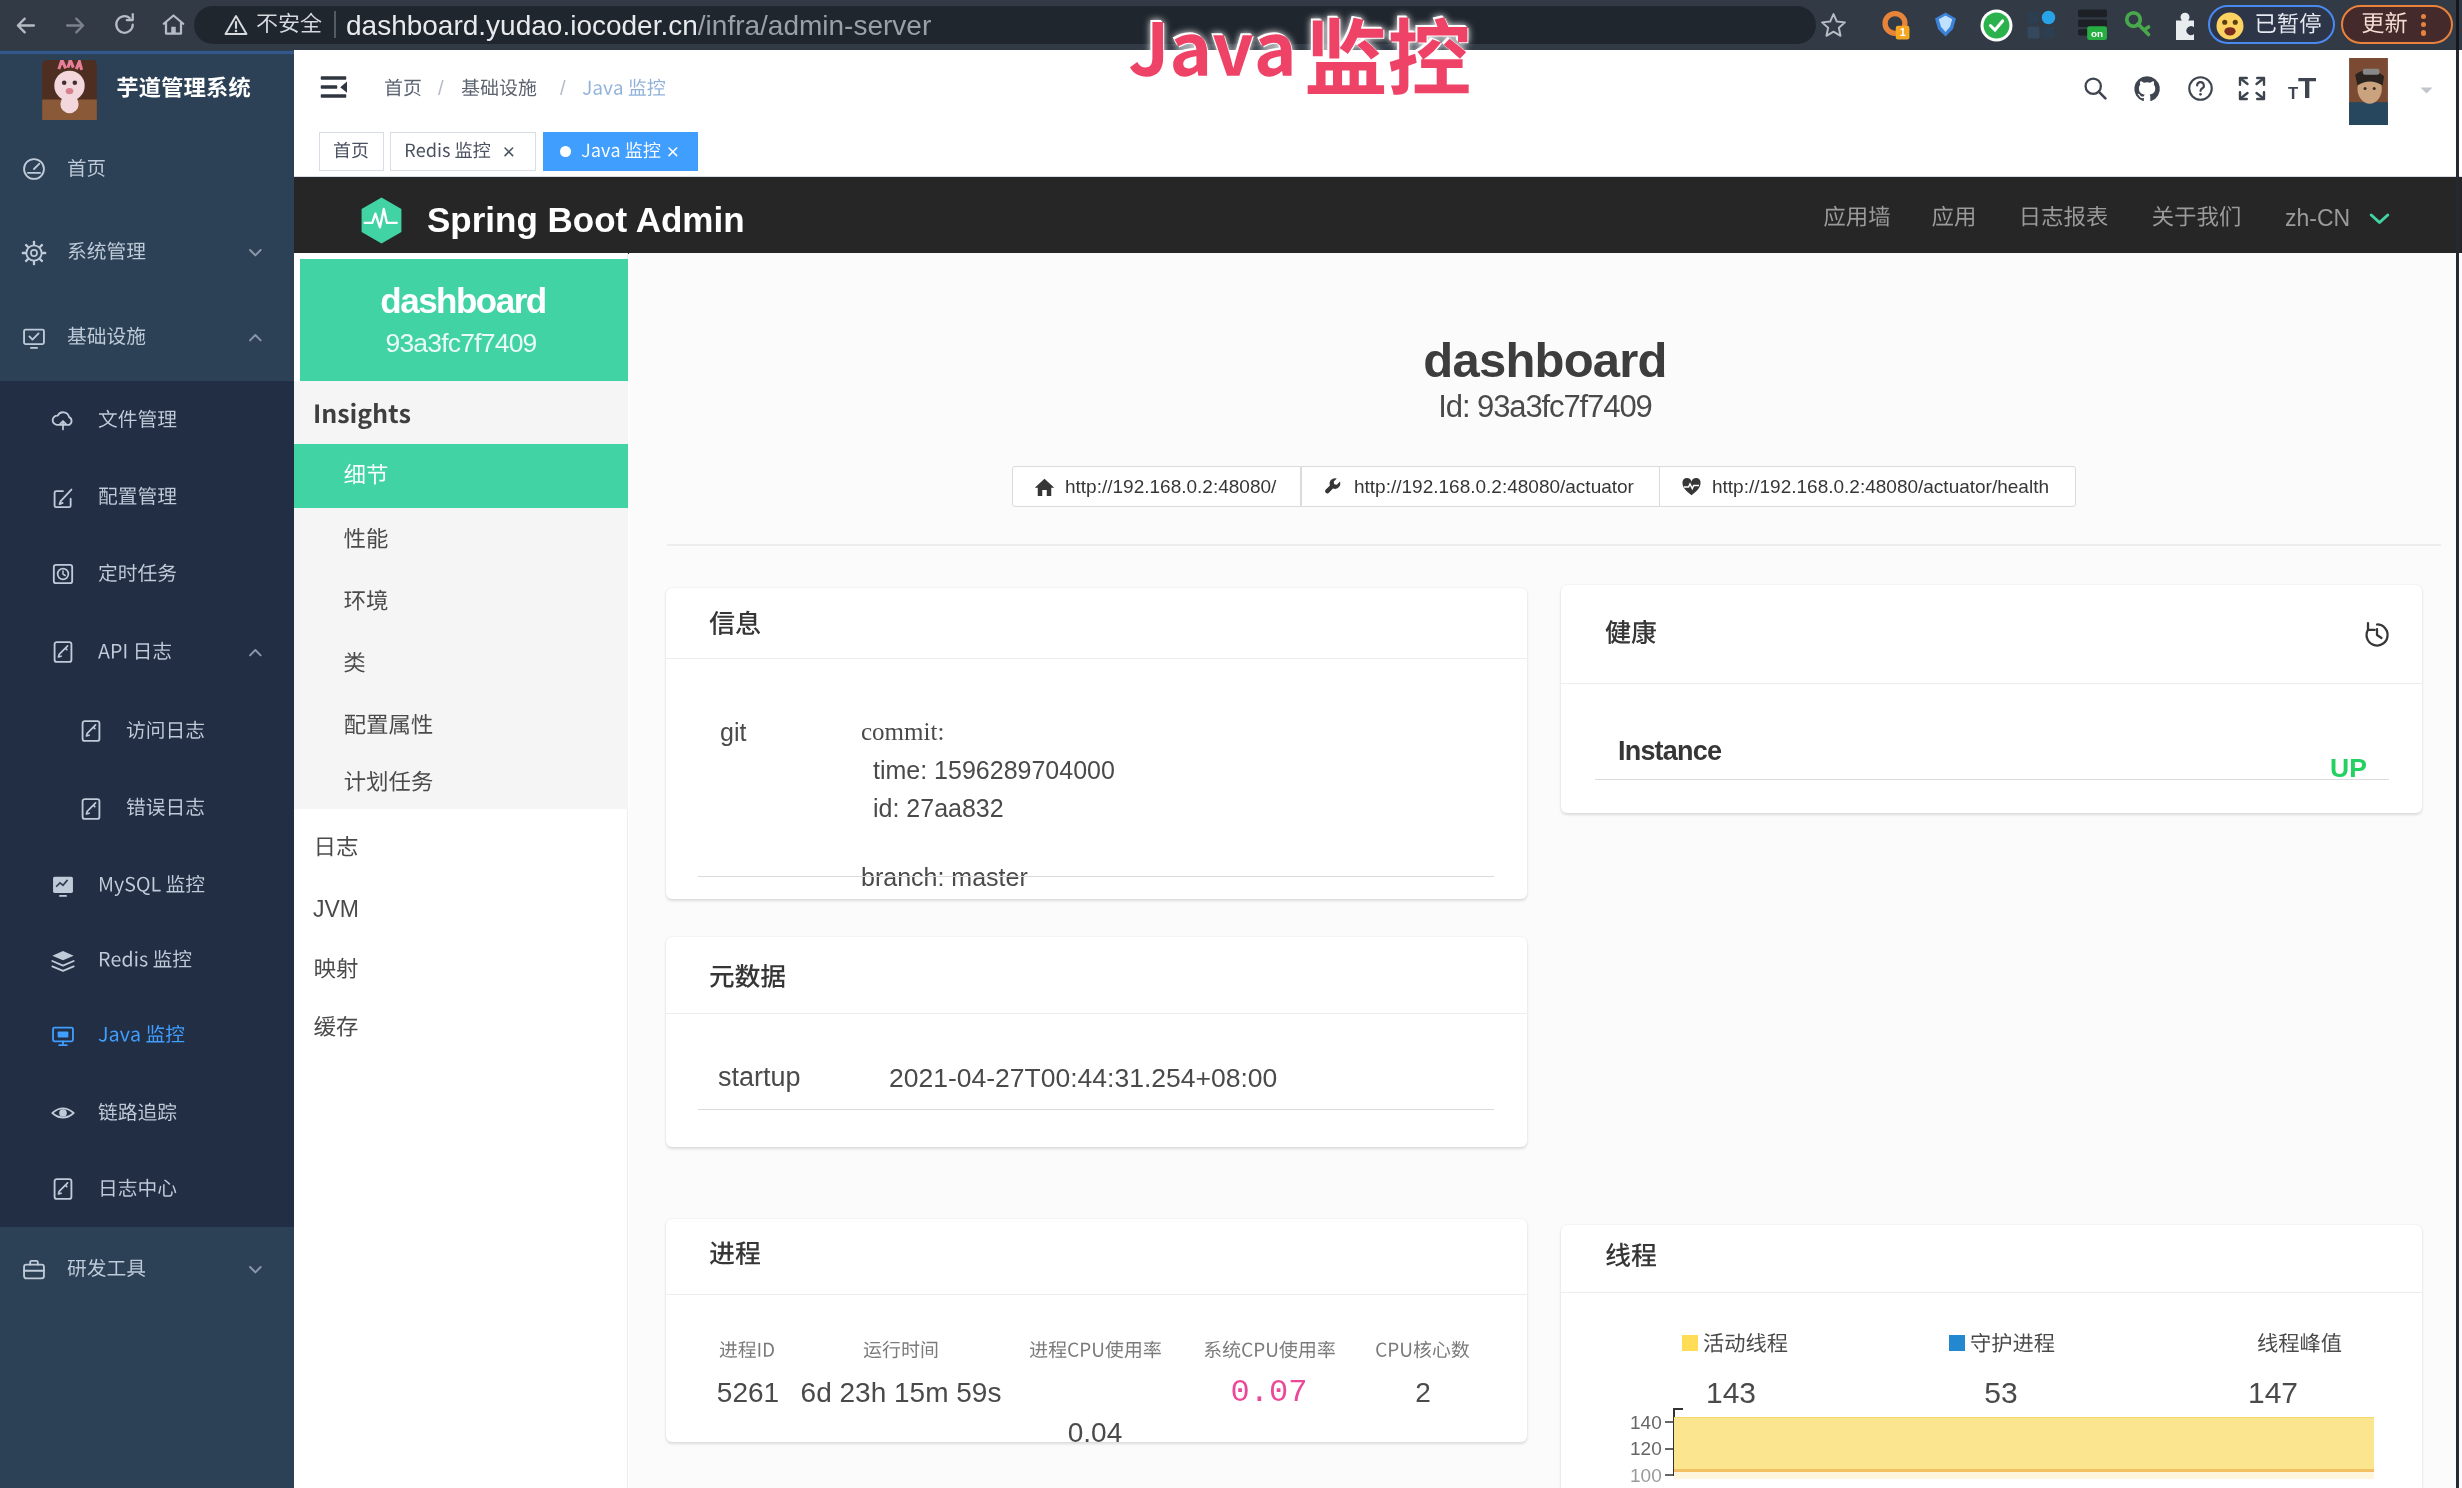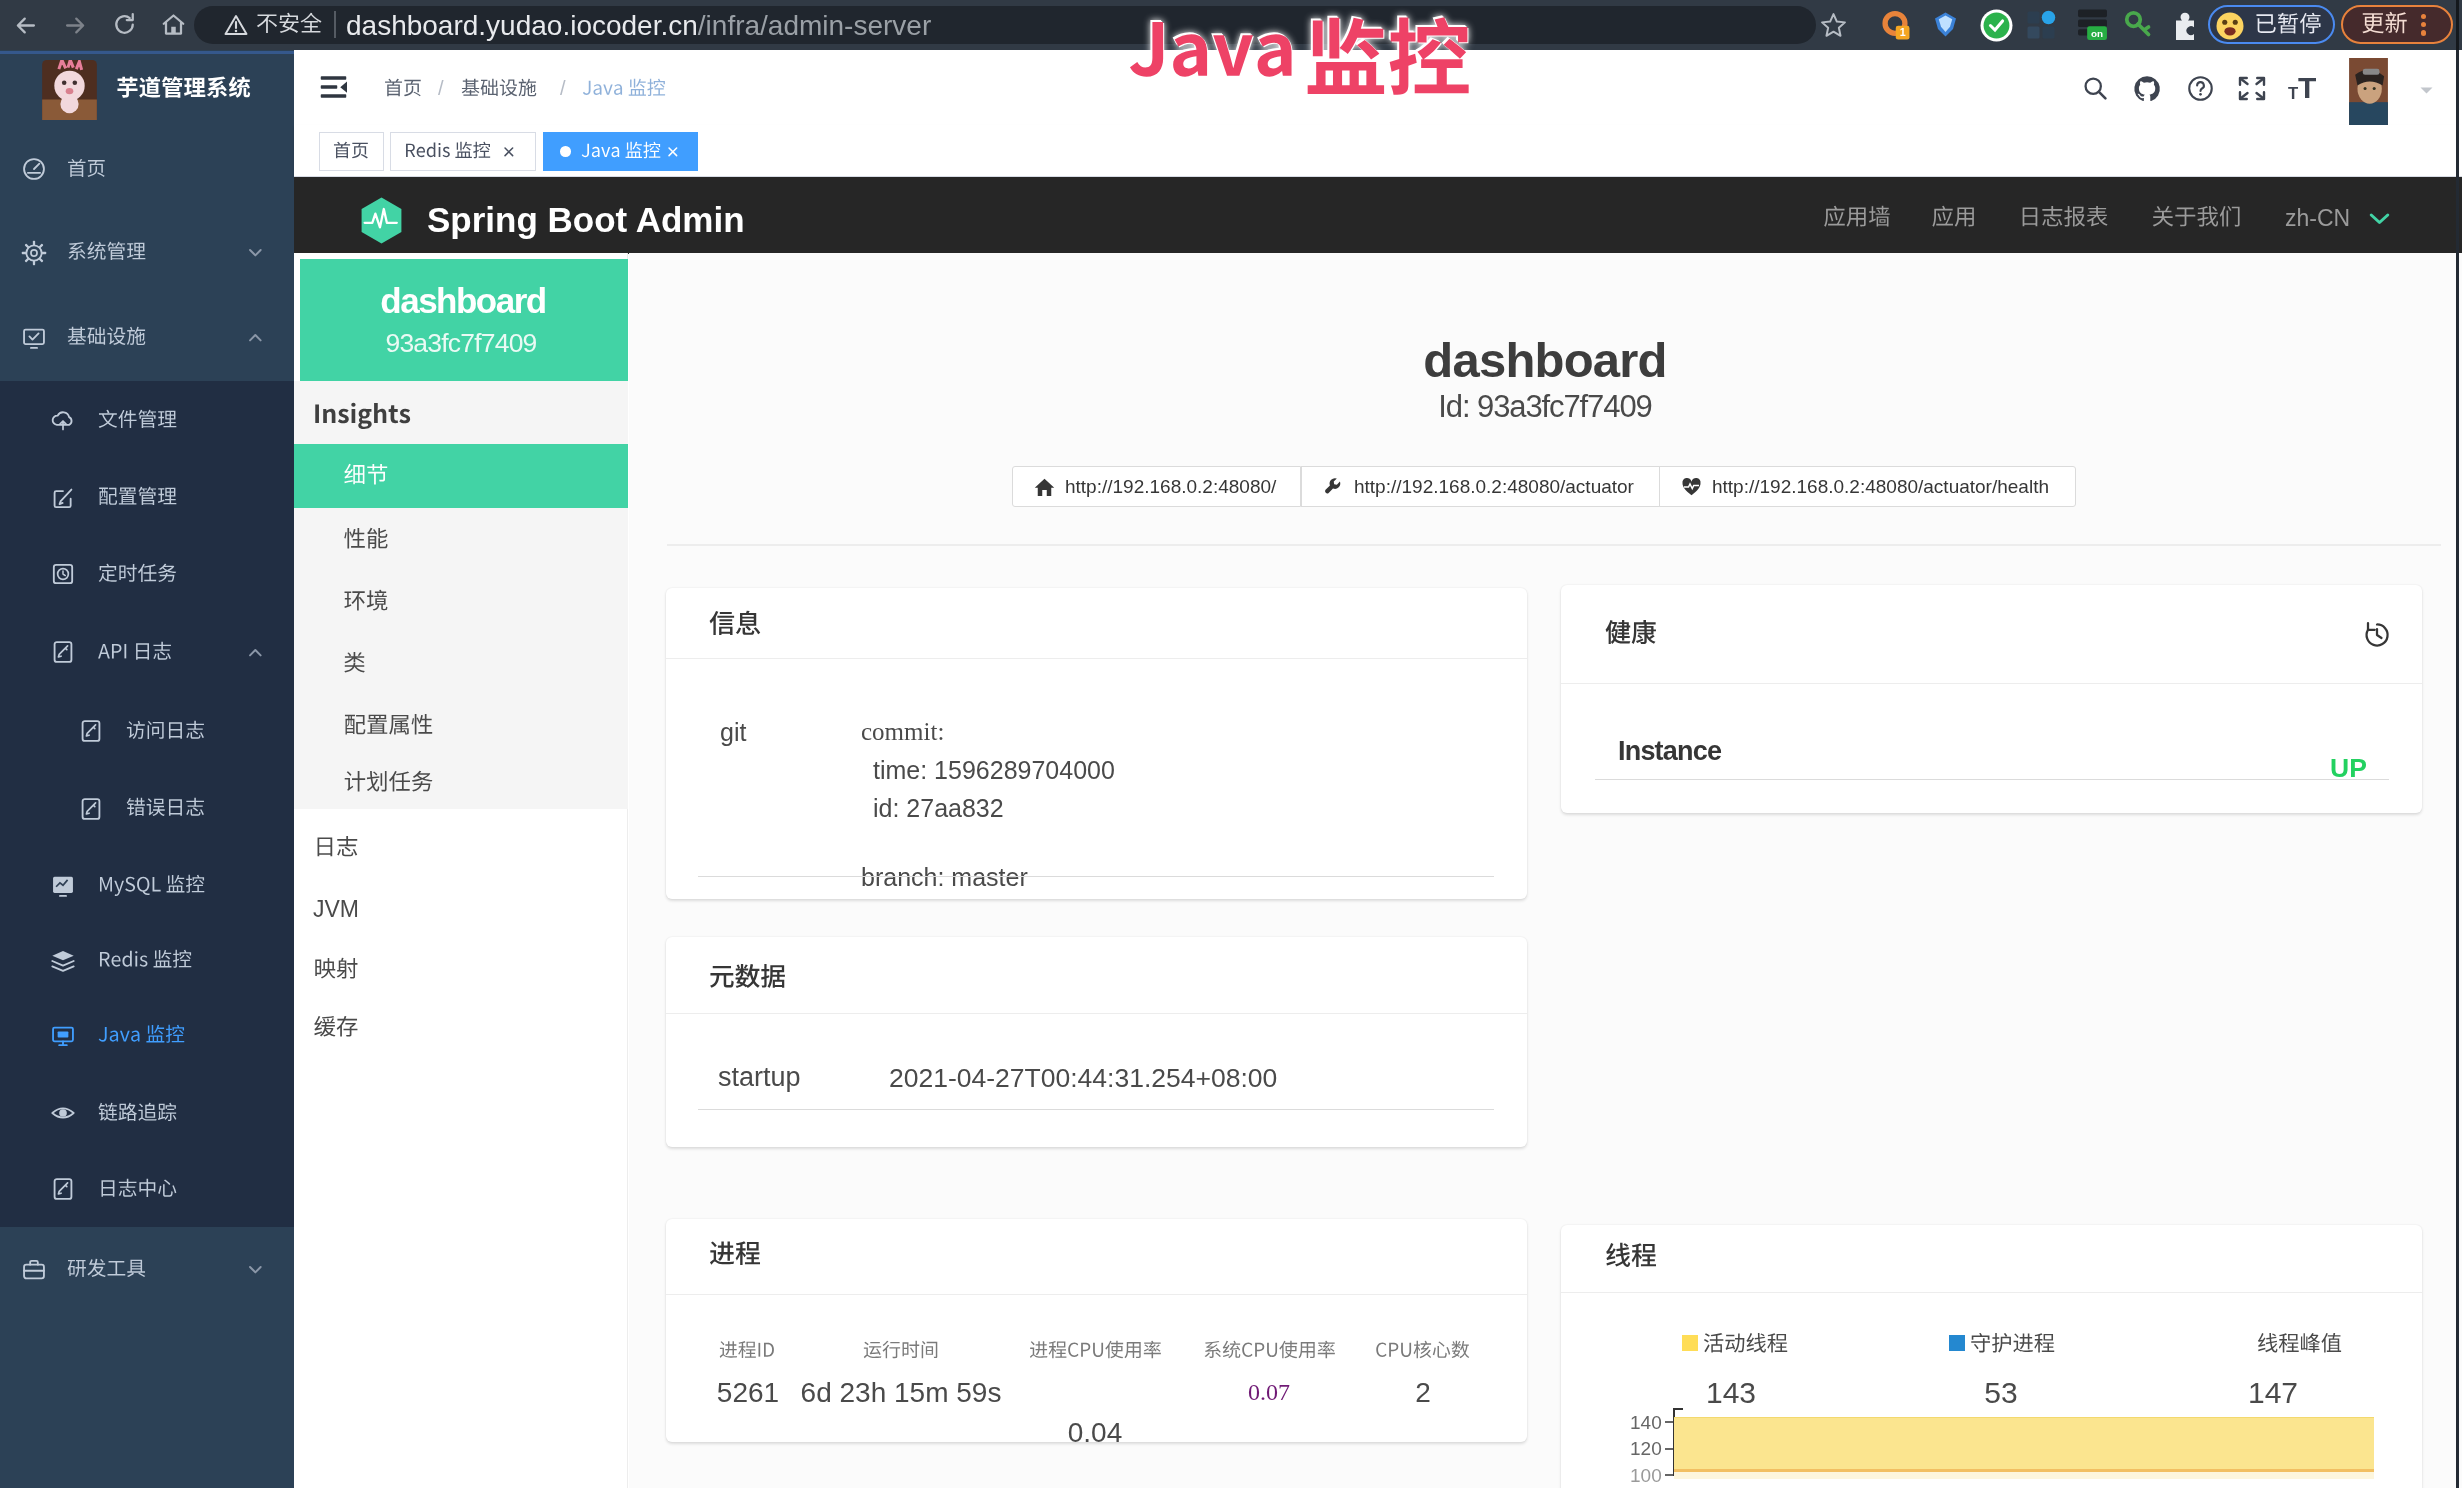--- a/index.html
+++ b/index.html
@@ -567,21 +567,21 @@
       <path transform="translate(0.00,22.00) scale(0.025000,-0.025000)" d="M377 -13C472 -13 544 25 602 92L551 151C504 99 451 68 381 68C241 68 153 184 153 369C153 552 246 665 384 665C447 665 495 637 534 596L584 656C542 703 472 746 383 746C197 746 58 603 58 366C58 128 194 -13 377 -13Z"></path>
       <path transform="translate(15.95,22.00) scale(0.025000,-0.025000)" d="M101 0H193V292H314C475 292 584 363 584 518C584 678 474 733 310 733H101ZM193 367V658H298C427 658 492 625 492 518C492 413 431 367 302 367Z"></path>
       <path transform="translate(31.78,22.00) scale(0.025000,-0.025000)" d="M361 -13C510 -13 624 67 624 302V733H535V300C535 124 458 68 361 68C265 68 190 124 190 300V733H98V302C98 67 211 -13 361 -13Z"></path>
       <path transform="translate(49.80,22.00) scale(0.025000,-0.025000)" d="M858 370C772 201 580 56 348 -19C362 -34 383 -63 392 -81C517 -37 630 24 724 99C791 44 867 -25 906 -70L963 -19C923 26 845 92 777 145C841 204 895 270 936 342ZM613 822C634 785 653 739 663 703H401V634H592C558 576 502 485 482 464C466 447 438 440 417 436C424 419 436 382 439 364C458 371 487 377 667 389C592 313 499 246 398 200C412 186 432 159 441 143C617 228 770 371 856 525L785 549C769 517 748 486 724 455L555 446C591 501 639 578 673 634H957V703H728L742 708C734 745 708 802 683 844ZM192 840V647H58V577H188C157 440 95 281 33 197C46 179 65 146 73 124C116 188 159 290 192 397V-79H264V445C291 395 322 336 336 305L382 358C364 387 291 501 264 536V577H377V647H264V840Z"></path>
       <path transform="translate(74.80,22.00) scale(0.025000,-0.025000)" d="M295 561V65C295 -34 327 -62 435 -62C458 -62 612 -62 637 -62C750 -62 773 -6 784 184C763 190 731 204 712 218C705 45 696 9 634 9C599 9 468 9 441 9C384 9 373 18 373 65V561ZM135 486C120 367 87 210 44 108L120 76C161 184 192 353 207 472ZM761 485C817 367 872 208 892 105L966 135C945 238 889 392 831 512ZM342 756C437 689 555 590 611 527L665 584C607 647 487 741 393 805Z"></path>
       <path transform="translate(99.80,22.00) scale(0.025000,-0.025000)" d="M443 821C425 782 393 723 368 688L417 664C443 697 477 747 506 793ZM88 793C114 751 141 696 150 661L207 686C198 722 171 776 143 815ZM410 260C387 208 355 164 317 126C279 145 240 164 203 180C217 204 233 231 247 260ZM110 153C159 134 214 109 264 83C200 37 123 5 41 -14C54 -28 70 -54 77 -72C169 -47 254 -8 326 50C359 30 389 11 412 -6L460 43C437 59 408 77 375 95C428 152 470 222 495 309L454 326L442 323H278L300 375L233 387C226 367 216 345 206 323H70V260H175C154 220 131 183 110 153ZM257 841V654H50V592H234C186 527 109 465 39 435C54 421 71 395 80 378C141 411 207 467 257 526V404H327V540C375 505 436 458 461 435L503 489C479 506 391 562 342 592H531V654H327V841ZM629 832C604 656 559 488 481 383C497 373 526 349 538 337C564 374 586 418 606 467C628 369 657 278 694 199C638 104 560 31 451 -22C465 -37 486 -67 493 -83C595 -28 672 41 731 129C781 44 843 -24 921 -71C933 -52 955 -26 972 -12C888 33 822 106 771 198C824 301 858 426 880 576H948V646H663C677 702 689 761 698 821ZM809 576C793 461 769 361 733 276C695 366 667 468 648 576Z"></path>
     </svg></div>
 <div style="position:absolute;font-family:'Liberation Sans',sans-serif;font-size:28px;font-weight:400;color:#4a4a4a;white-space:nowrap;line-height:33px;left:748px;transform:translateX(-50%);top:1376px;">5261</div>
 <div style="position:absolute;font-family:'Liberation Sans',sans-serif;font-size:28px;font-weight:400;color:#4a4a4a;white-space:nowrap;line-height:33px;left:901px;transform:translateX(-50%);top:1376px;">6d 23h 15m 59s</div>
 <div style="position:absolute;font-family:'Liberation Sans',sans-serif;font-size:28px;font-weight:400;color:#4a4a4a;white-space:nowrap;line-height:33px;left:1095px;transform:translateX(-50%);top:1376px;margin-top:40px;">0.04</div>
-<div style="position:absolute;font-family:Liberation Serif, serif;font-size:24px;font-weight:400;color:#701a75;white-space:nowrap;line-height:33px;left:1269px;transform:translateX(-50%);top:1376px;">0.07</div>
+<div style="position:absolute;font-family:Liberation Mono, monospace;font-size:32px;font-weight:400;color:#ec4899;white-space:nowrap;line-height:33px;left:1269px;transform:translateX(-50%);top:1376px;">0.07</div>
 <div style="position:absolute;font-family:'Liberation Sans',sans-serif;font-size:28px;font-weight:400;color:#4a4a4a;white-space:nowrap;line-height:33px;left:1423px;transform:translateX(-50%);top:1376px;">2</div>
 <div style="position:absolute;left:1561px;top:1225px;width:861px;height:303px;background:#fff;border-radius:6px;box-shadow:0 1.5px 3px rgba(10,10,10,0.12),0 0 0 0.8px rgba(10,10,10,0.02);"></div>
 <div style="position:absolute;left:1561px;top:1292px;width:861px;height:0.8px;background:#ededed;"></div>
 <div style="position:absolute;left:1605px;top:1242px;width:52px;height:30px;"><svg xmlns="http://www.w3.org/2000/svg" width="52" height="30" viewBox="0 0 68.0 39.4" fill="#363636" style="overflow:visible">
       <path transform="translate(0.00,29.92) scale(0.034000,-0.034000)" d="M51 62 71 -29C165 1 286 40 402 78L388 156C263 120 135 82 51 62ZM705 779C751 754 811 714 841 686L897 744C867 770 806 807 760 830ZM73 419C88 427 112 432 219 445C180 389 145 345 127 327C96 289 74 266 50 261C61 237 75 195 79 177C102 190 139 200 387 250C385 269 386 305 389 329L208 298C281 384 352 486 412 589L334 638C315 601 294 563 272 528L164 519C223 600 279 702 320 800L232 842C194 725 123 599 101 567C79 534 62 512 42 507C53 482 68 437 73 419ZM876 350C840 294 793 242 738 196C725 244 713 299 704 360L948 406L933 489L692 445C688 481 684 520 681 559L921 596L905 679L676 645C673 710 671 778 672 847H579C579 774 581 702 585 631L432 608L448 523L590 545C593 505 597 466 601 428L412 393L427 308L613 343C625 267 640 198 658 138C575 84 479 40 378 10C400 -11 424 -44 436 -68C526 -36 612 5 690 55C730 -31 783 -82 851 -82C925 -82 952 -50 968 67C947 77 918 97 899 119C895 34 885 9 861 9C826 9 794 46 767 110C842 169 906 236 955 313Z"></path>
       <path transform="translate(34.00,29.92) scale(0.034000,-0.034000)" d="M549 724H821V559H549ZM461 804V479H913V804ZM449 217V136H636V24H384V-60H966V24H730V136H921V217H730V321H944V403H426V321H636V217ZM352 832C277 797 149 768 37 750C48 730 60 698 64 677C107 683 154 690 200 699V563H45V474H187C149 367 86 246 25 178C40 155 62 116 71 90C117 147 162 233 200 324V-83H292V333C322 292 355 244 370 217L425 291C405 315 319 404 292 427V474H410V563H292V720C337 731 380 744 417 759Z"></path>
     </svg></div>
 <div style="position:absolute;left:1682px;top:1335px;width:16px;height:16px;background:#ffdd57;"></div>
 <div style="position:absolute;left:1703px;top:1332px;width:85px;height:25px;"><svg xmlns="http://www.w3.org/2000/svg" width="85" height="25" viewBox="0 0 112.0 32.5" fill="#4a4a4a" style="overflow:visible">
       <path transform="translate(0.00,24.64) scale(0.028000,-0.028000)" d="M91 774C152 741 236 693 278 662L322 724C279 752 194 798 133 827ZM42 499C103 466 186 418 227 390L269 452C226 480 142 525 83 554ZM65 -16 129 -67C188 26 258 151 311 257L256 306C198 193 119 61 65 -16ZM320 547V475H609V309H392V-79H462V-36H819V-74H891V309H680V475H957V547H680V722C767 737 848 756 914 778L854 836C743 797 540 765 367 747C375 730 385 701 389 683C460 690 535 699 609 710V547ZM462 32V240H819V32Z"></path>

